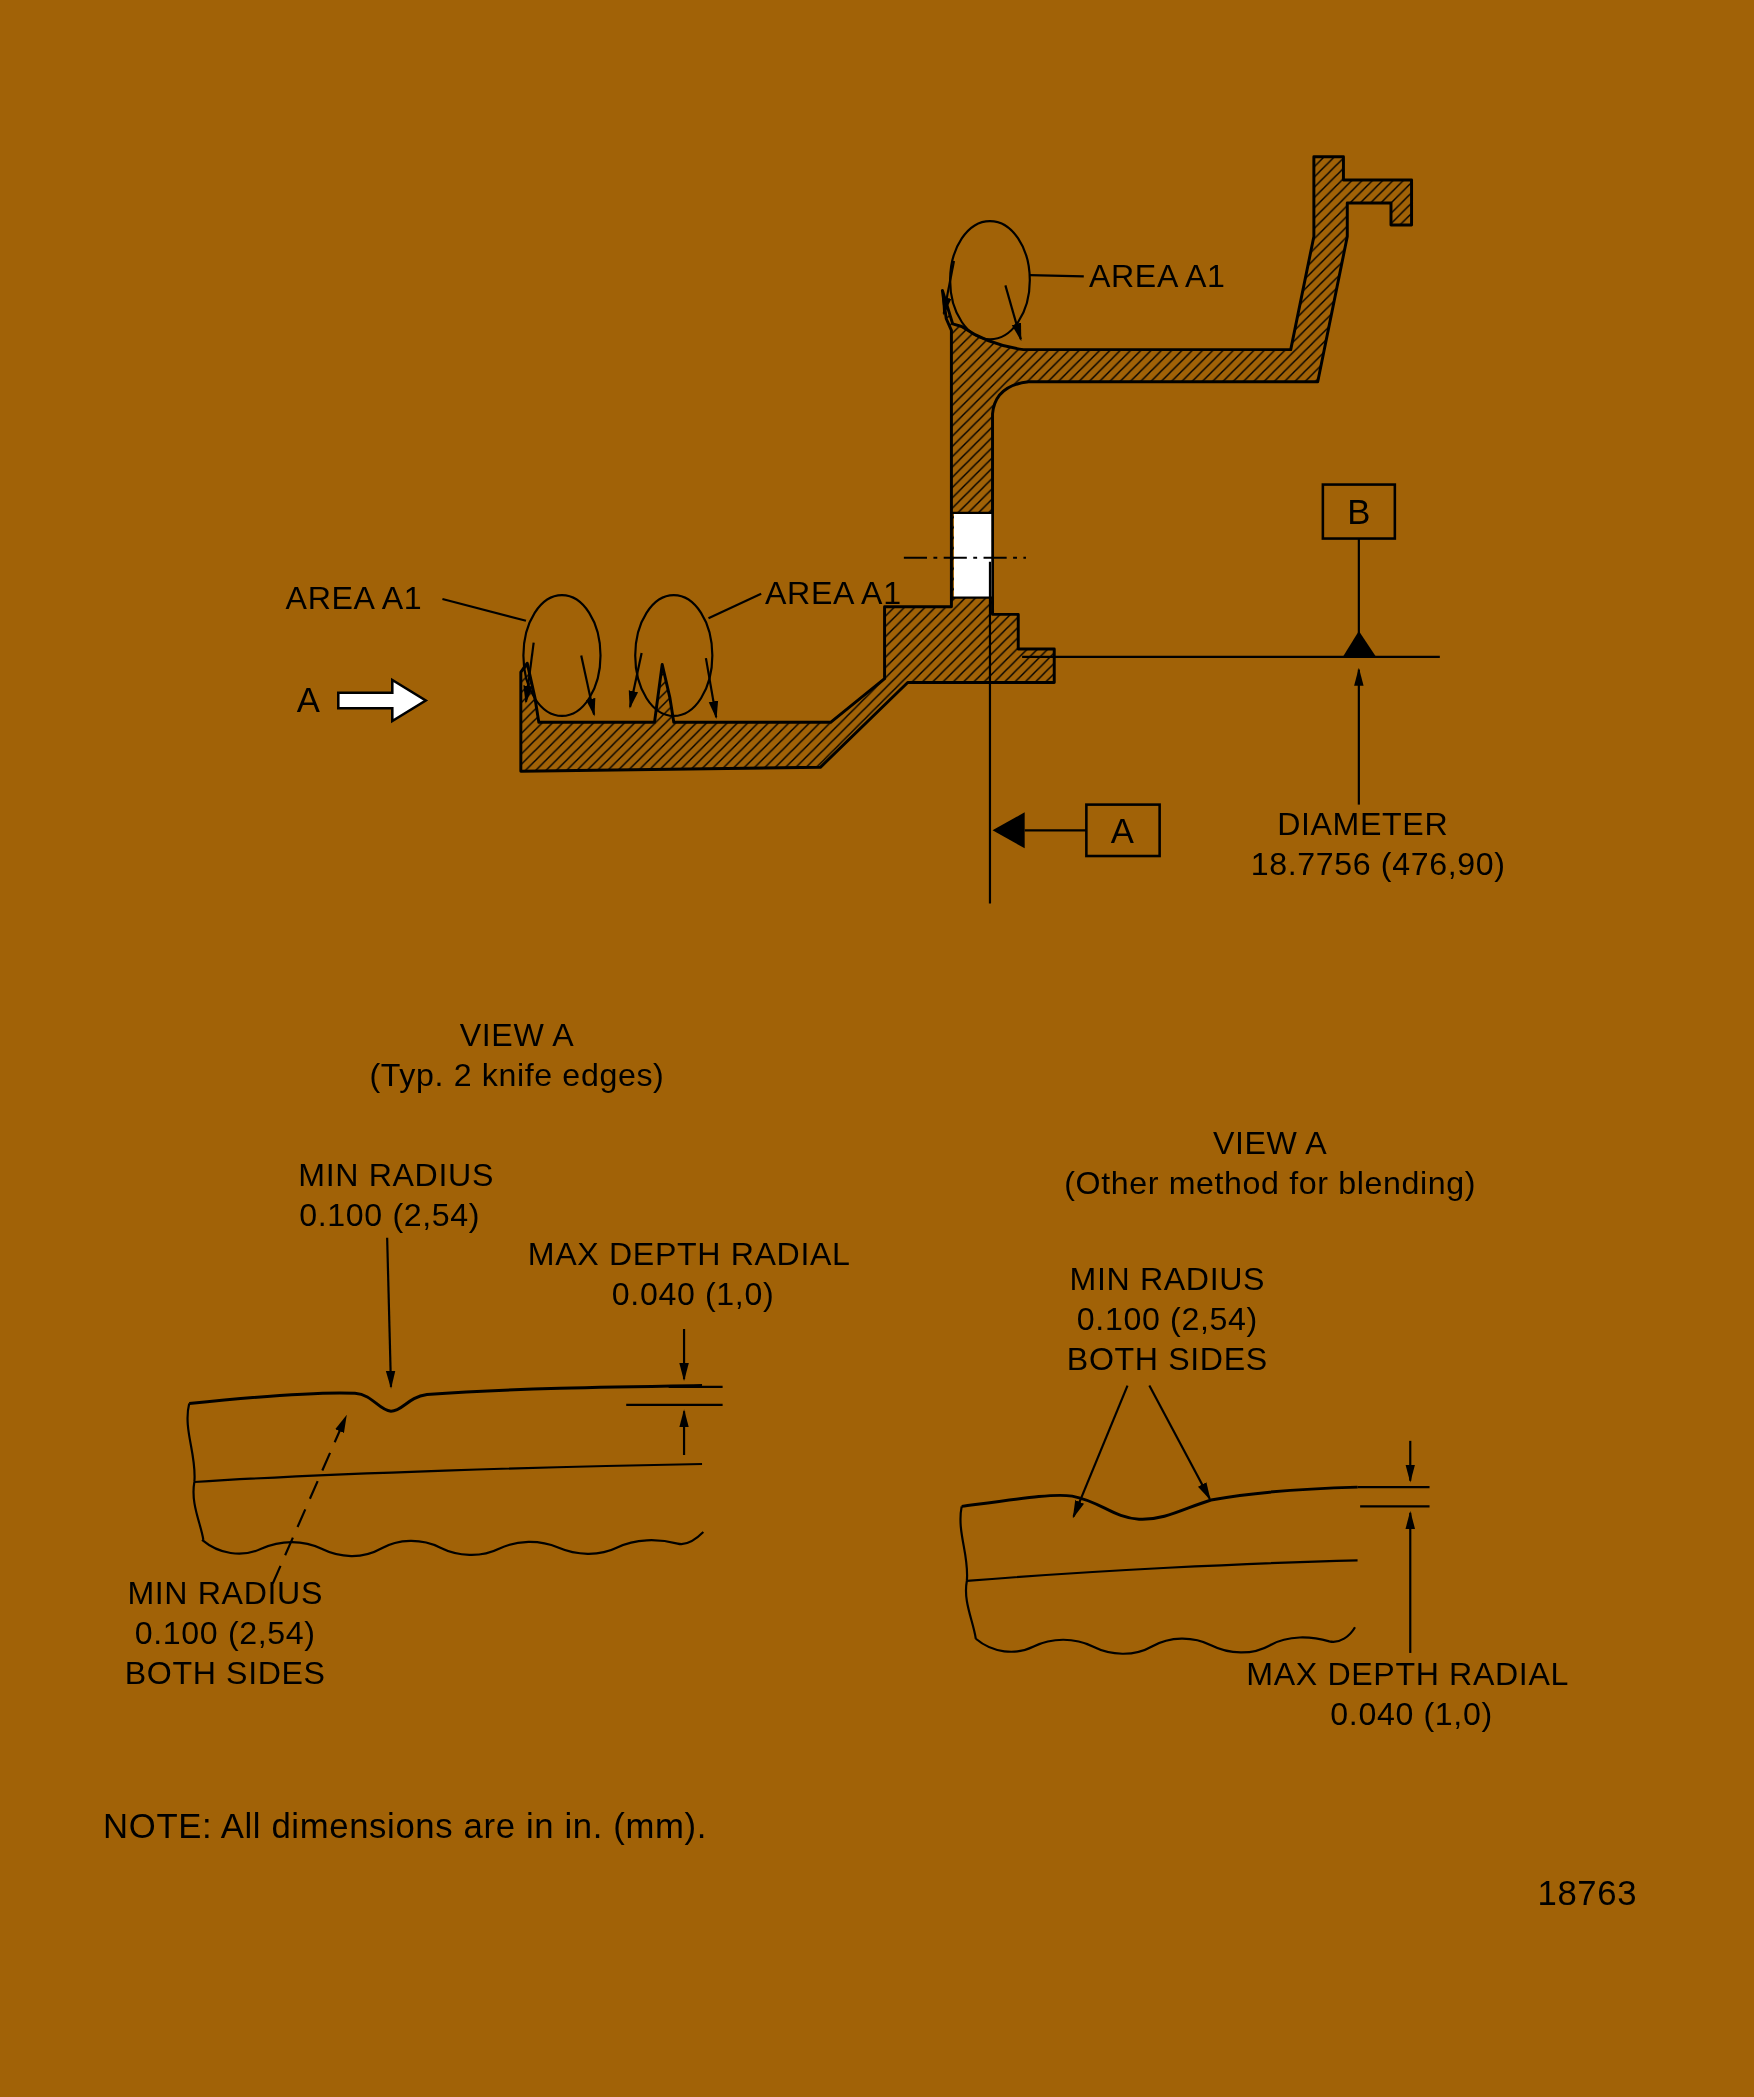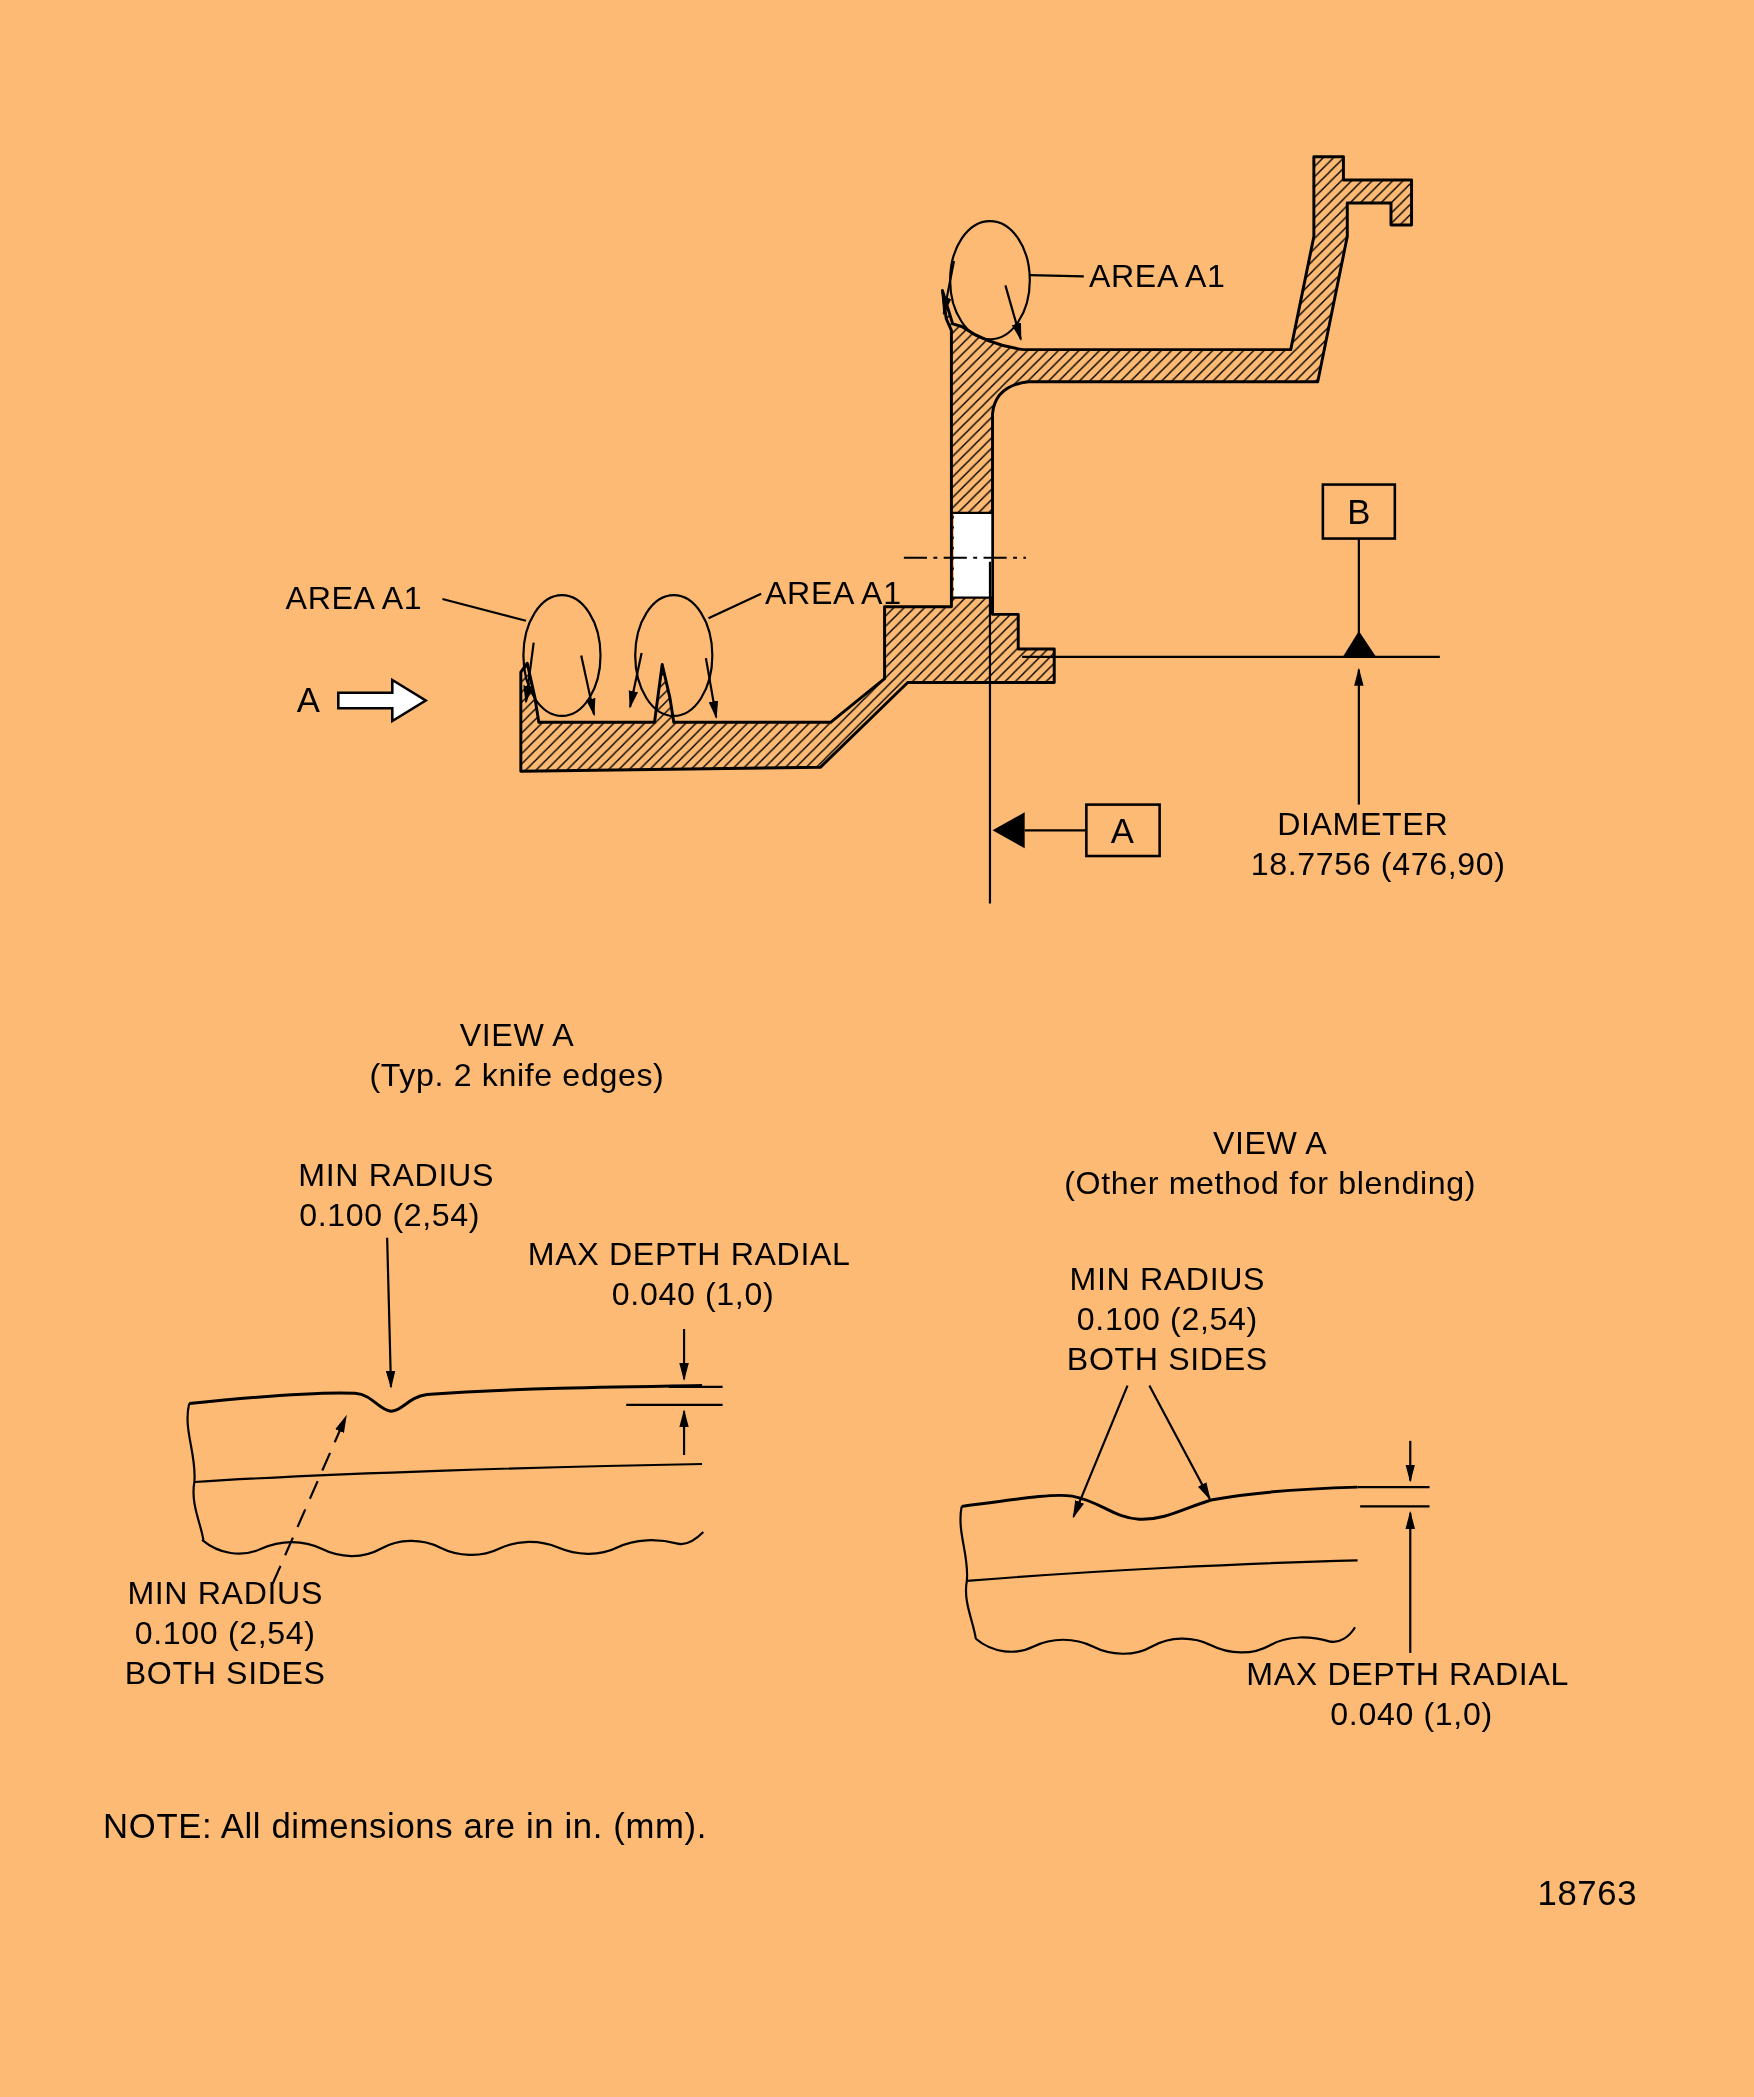--- a/index.html
+++ b/index.html
@@ -1,16 +1,16 @@
 <!DOCTYPE html>
 <html style="font-size:10.3px"><head>
 <meta charset="utf-8">
 <style>
   html,body{margin:0;padding:0;background:#ffffff;}
-  .page{width:1755px;height:2097px;background:#fdba74;position:relative;overflow:hidden;}
+  .page{width:1755px;height:2097px;background:#a16207;position:relative;overflow:hidden;}
   svg{display:block;}
   text{font-family:"Liberation Sans", sans-serif;fill:#000;}
   .lbl{font-size:25px;letter-spacing:.5px;}
   .lbl-big{font-size:27px;letter-spacing:.5px;}
   .datum{font-size:27px;}
   .thin{stroke:#000;stroke-width:1.7;fill:none;}
   .thick{stroke:#000;stroke-width:2.3;fill:none;}
   .solid{fill:#000;stroke:none;}
 </style>
 </head>

